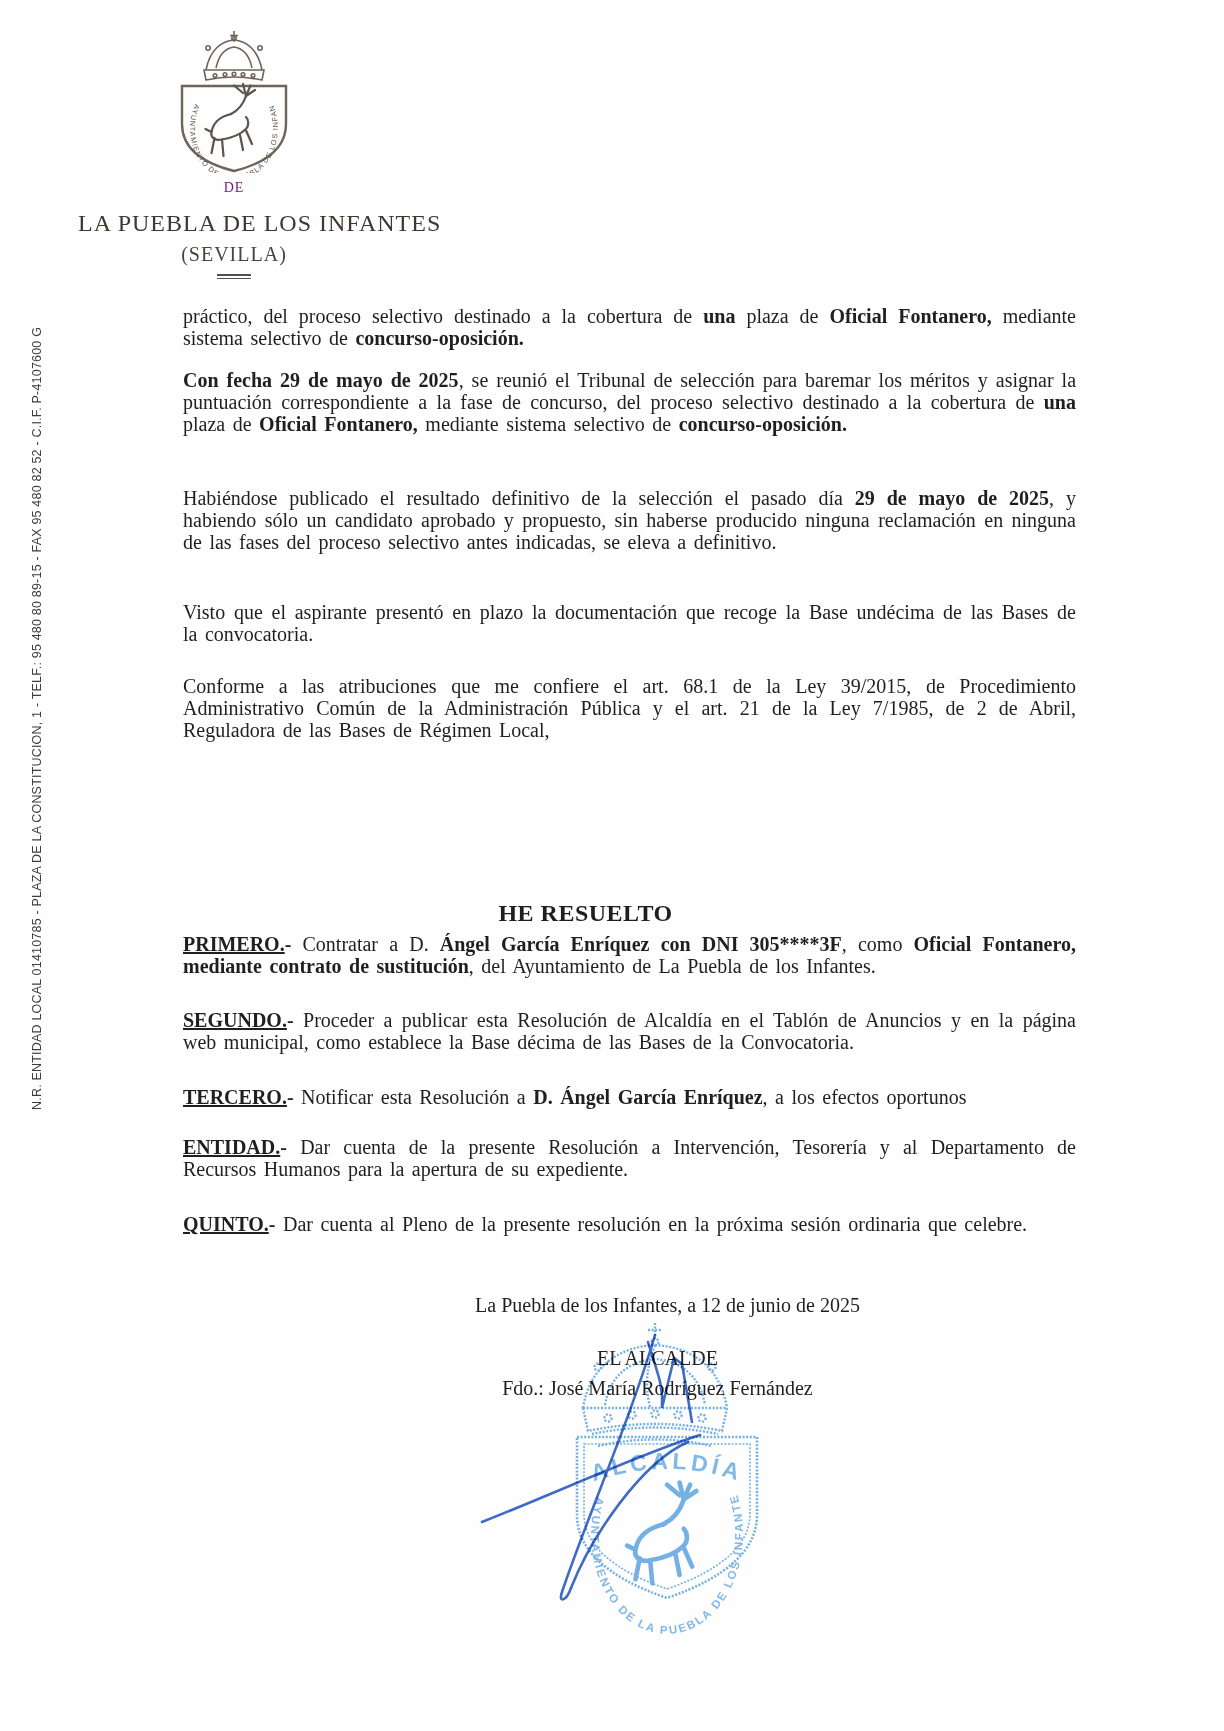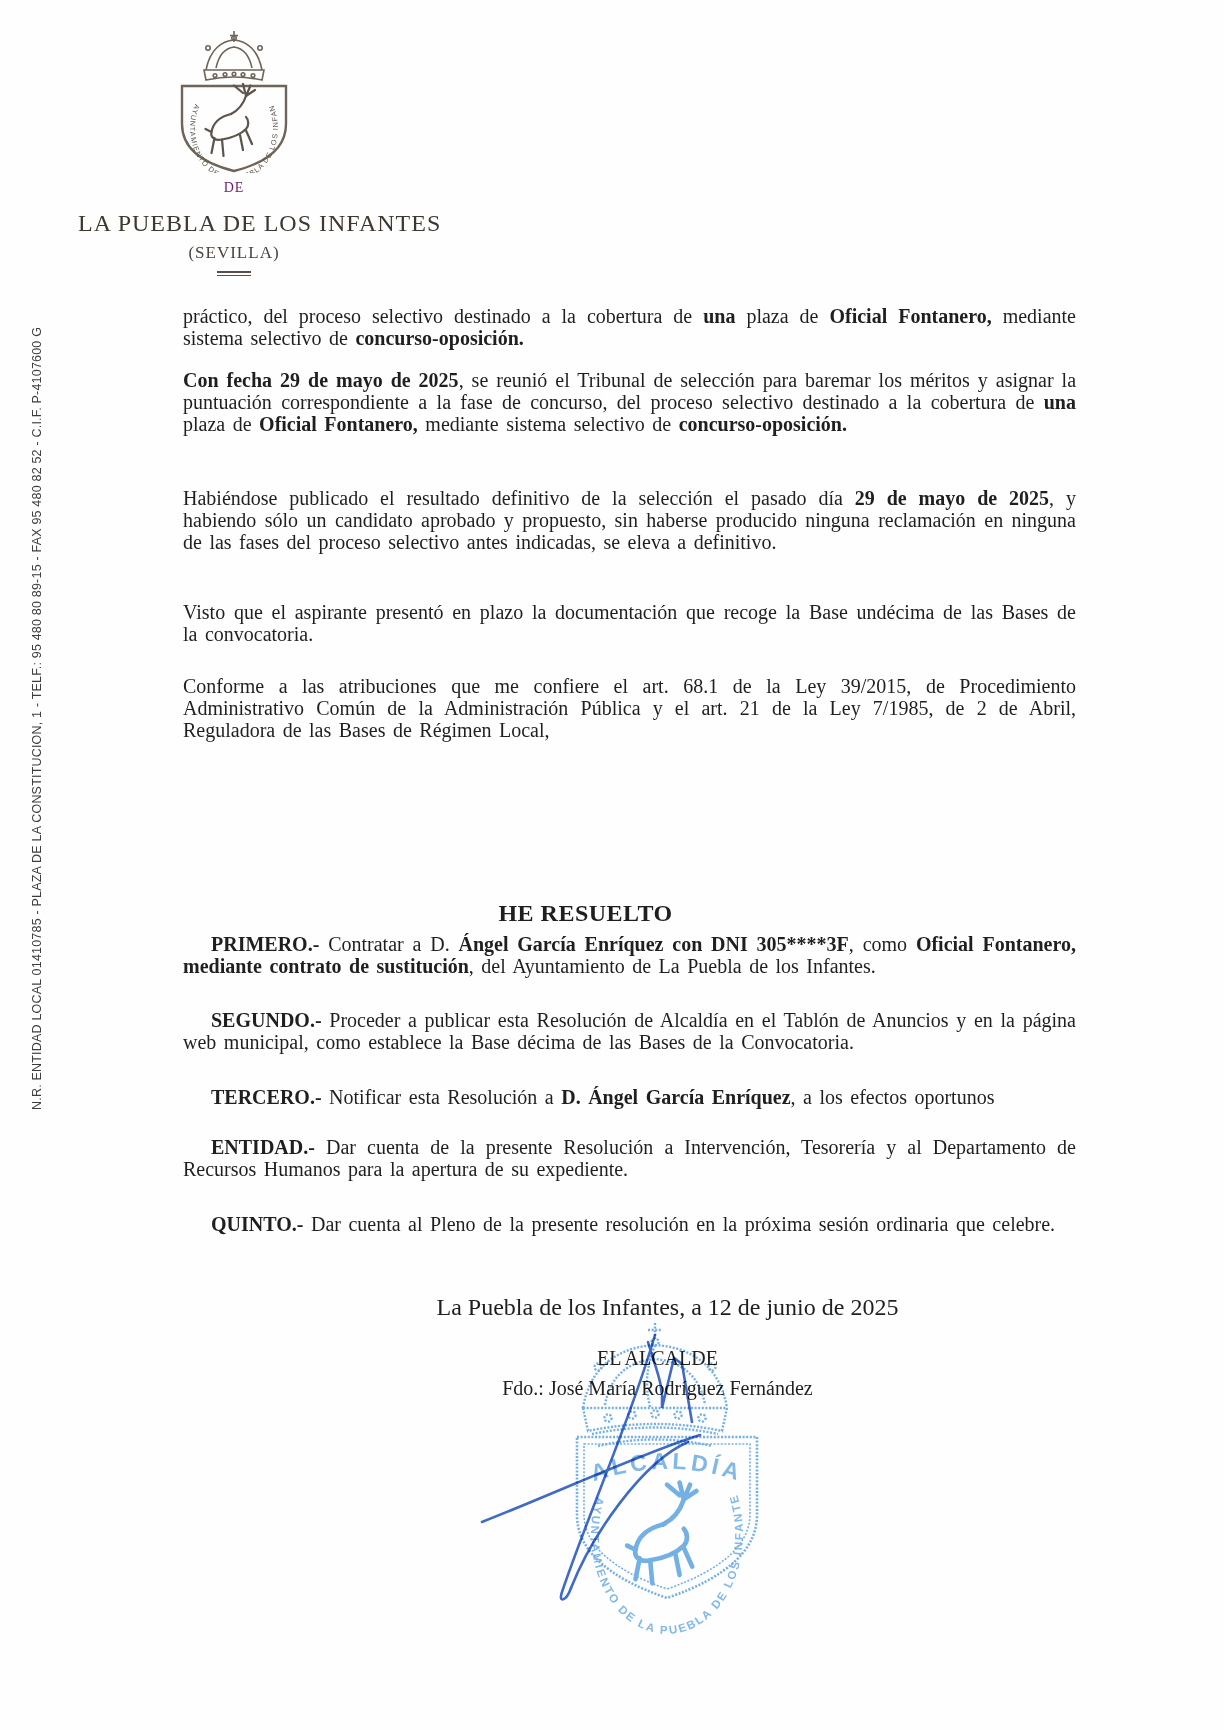--- a/index.html
+++ b/index.html
@@ -14,48 +14,48 @@
 
   
   .header-block{
     position:absolute;left:78px;top:28px;width:312px;
     text-align:center;color:#46403a;
   }
   .emblem{display:block;margin:0 auto;}
   .hdr-ayto{font-size:25px;letter-spacing:2px;margin-top:8px;color:#3e382f;}
   .hdr-de{font-size:14px;letter-spacing:1px;margin-top:7px;color:#701a75;}
   .hdr-pueblo{font-size:24px;letter-spacing:1px;margin-top:14px;color:#3e382f;white-space:nowrap;}
-  .hdr-sevilla{font-size:17px;letter-spacing:1px;margin-top:6px;color:#4a443c;}
+  .hdr-sevilla{font-size:20px;letter-spacing:1px;margin-top:6px;color:#4a443c;}
   .hdr-rule{width:34px;height:2px;border-top:2px solid #57504a;border-bottom:1px solid #57504a;margin:8px auto 0 auto;}
 
   
   .sidebar{
     position:absolute;left:30px;top:1110px;width:692px;
     transform:rotate(-90deg);transform-origin:0 0;
     font-family:"Liberation Sans", sans-serif;
     font-size:12.5px;color:#3d3d3d;letter-spacing:.2px;white-space:nowrap;
   }
 
   
   .doc{position:absolute;left:183px;top:0;width:893px;z-index:2;}
   .bodypara{
     position:absolute;left:0;width:100%;
     margin:0;font-size:20px;line-height:22px;
     text-align:justify;text-align-last:left;word-spacing:2.5px;
   }
   .seg-b{font-weight:bold;}
-  .seg-u{margin-left:28px;}
+  .seg-u{text-decoration:underline;}
   .heading{
     position:absolute;left:0;width:100%;margin:16px;
     font-size:24px;font-weight:bold;letter-spacing:.5px;
     text-align:center;transform:translateX(-60px);
   }
   .dateline{
     position:absolute;left:0;width:100%;margin:0;
-    font-size:24px;text-align:center;transform:translateX(38px);
+    font-size:20px;text-align:center;transform:translateX(38px);
   }
   .sigline{
     position:absolute;left:0;width:100%;margin:0;
     font-size:20px;text-align:center;transform:translateX(28px);
   }
 
   
   .stamp-svg{position:absolute;left:460px;top:1305px;z-index:3;mix-blend-mode:multiply;opacity:.9;}
   .sign-svg{position:absolute;left:440px;top:1310px;z-index:4;mix-blend-mode:multiply;}
 </style>

